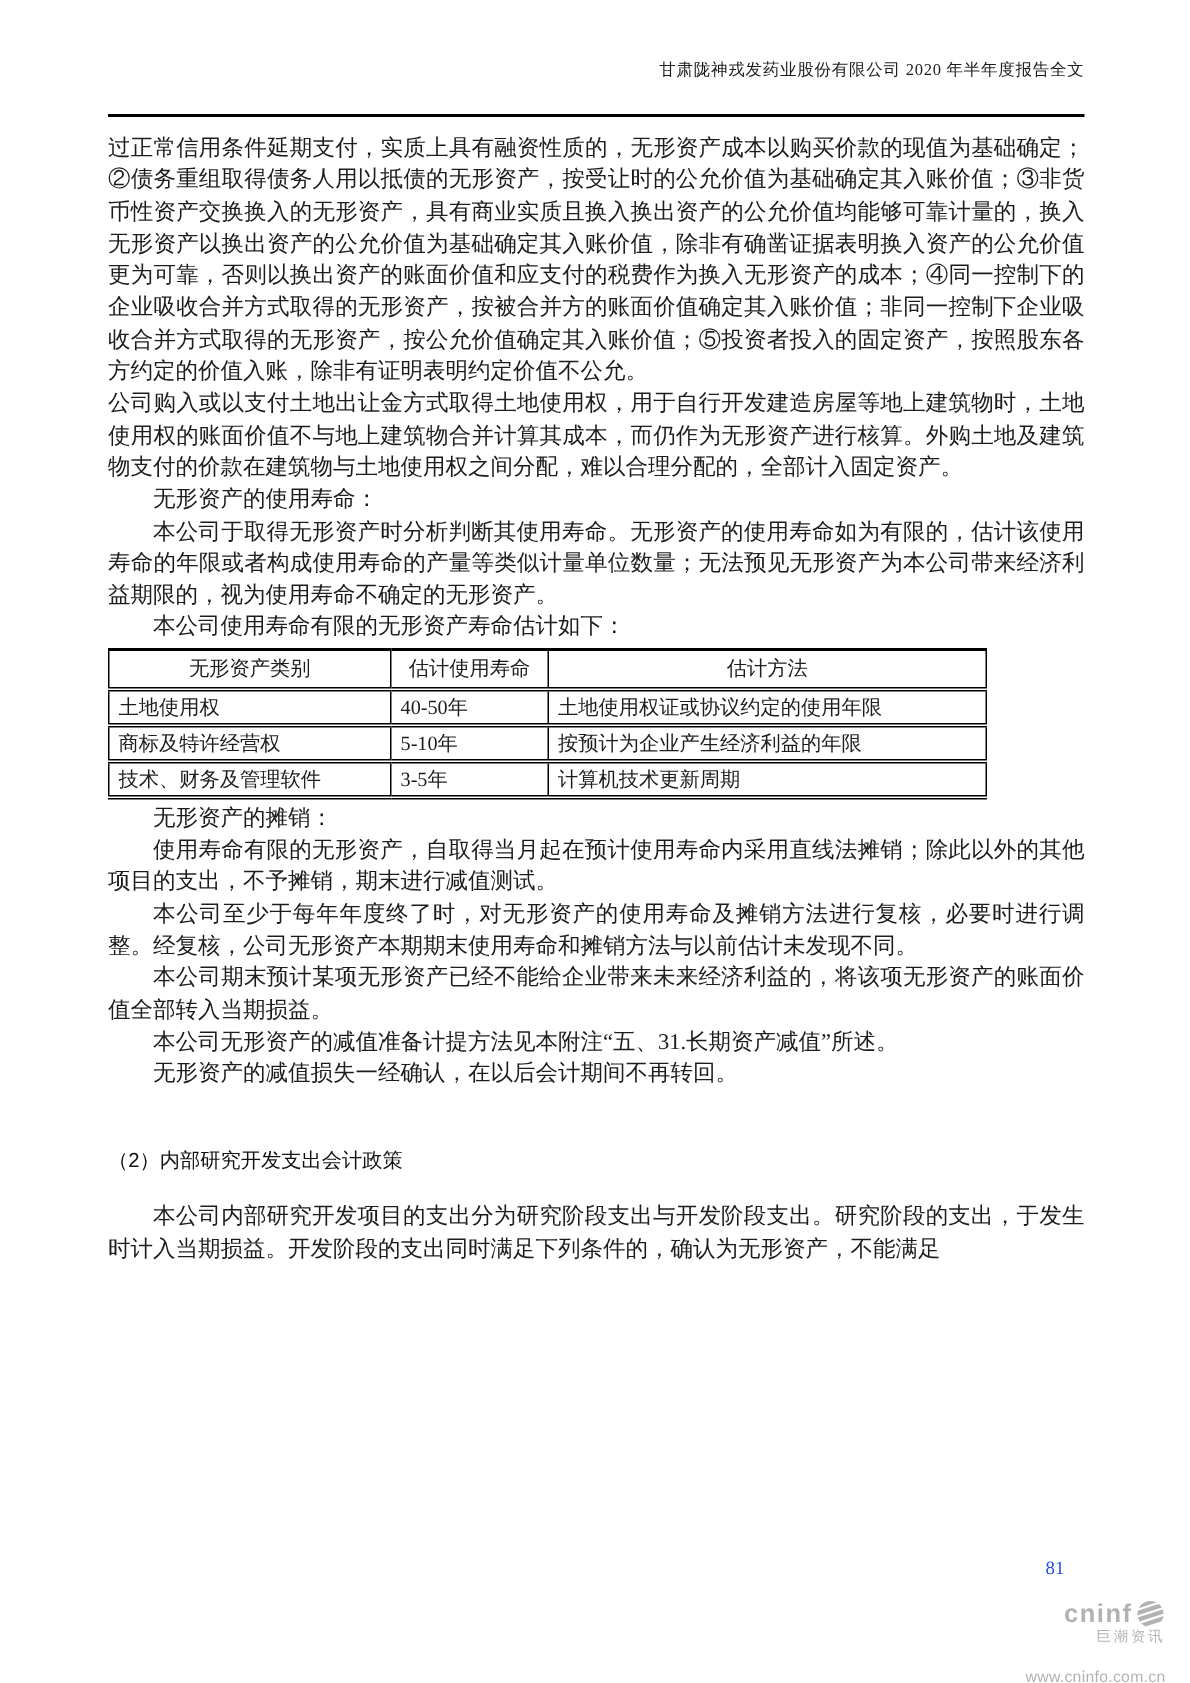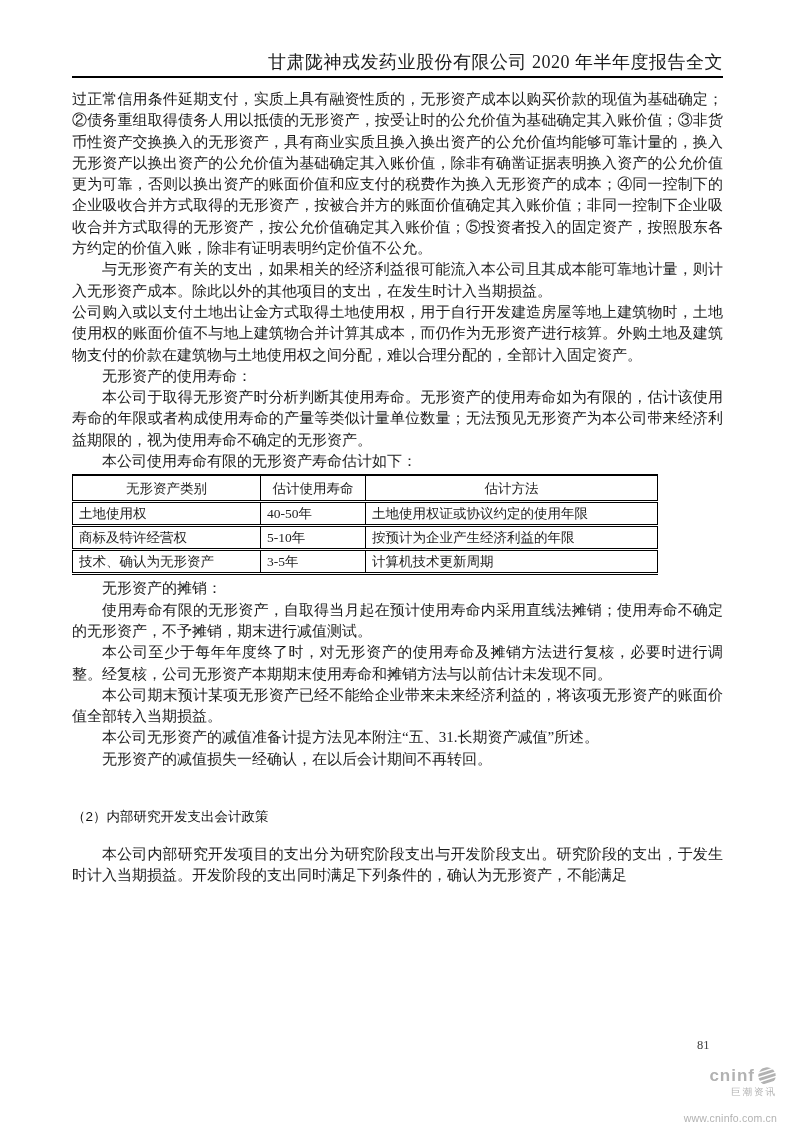--- a/index.html
+++ b/index.html
@@ -7,23 +7,23 @@
     position: relative;
     width: 793px;
     height: 1122px;
     background: #ffffff;
     font-family: "Liberation Serif", "DejaVu Serif", serif;
     color: #1c1c1c;
     overflow: hidden;
   }
   .hdr {
     position: absolute;
-    top: 50px; left: 72px; right: 70px;
+    top: 39px; left: 72px; right: 70px;
     text-align: right;
-    font-size: 18px;
+    font-size: 11px;
     letter-spacing: 0.5px;
     color: #1c1c1c;
   }
   .hdr-rule {
     position: absolute;
     top: 76px; left: 72px; right: 70px;
     border-top: 2px solid #000;
     height: 0;
   }
   .content {
@@ -73,21 +73,21 @@
     font-family: "Liberation Sans", "DejaVu Sans", sans-serif;
     font-weight: normal;
     font-size: 13.5px;
     color: #111;
   }
   .pageno {
     position: absolute;
     top: 1038px;
     left: 697px;
     font-size: 12.5px;
-    color: #404040;
+    color: #1d4ed8;
   }
   .logo {
     position: absolute;
     top: 1066px;
     right: 16px;
     text-align: right;
     color: #b2b2b2;
     font-family: "Liberation Sans", "DejaVu Sans", sans-serif;
     line-height: 1.05;
     user-select: none;
@@ -120,21 +120,20 @@
 <body>
 
 <div class="page">
 
   <div class="hdr">甘肃陇神戎发药业股份有限公司 2020 年半年度报告全文</div>
   <div class="hdr-rule"></div>
 
   <div class="content">
 
     <p class="para">过正常信用条件延期支付，实质上具有融资性质的，无形资产成本以购买价款的现值为基础确定；②债务重组取得债务人用以抵债的无形资产，按受让时的公允价值为基础确定其入账价值；③非货币性资产交换换入的无形资产，具有商业实质且换入换出资产的公允价值均能够可靠计量的，换入无形资产以换出资产的公允价值为基础确定其入账价值，除非有确凿证据表明换入资产的公允价值更为可靠，否则以换出资产的账面价值和应支付的税费作为换入无形资产的成本；④同一控制下的企业吸收合并方式取得的无形资产，按被合并方的账面价值确定其入账价值；非同一控制下企业吸收合并方式取得的无形资产，按公允价值确定其入账价值；⑤投资者投入的固定资产，按照股东各方约定的价值入账，除非有证明表明约定价值不公允。</p>
-    <p class="para indent">与无形资产有关的支出，如果相关的经济利益很可能流入本公司且其成本能可靠地计量，则计入无形资产成本。除此以外的其他项目的支出，在发生时计入当期损益。</p>
     <p class="para">公司购入或以支付土地出让金方式取得土地使用权，用于自行开发建造房屋等地上建筑物时，土地使用权的账面价值不与地上建筑物合并计算其成本，而仍作为无形资产进行核算。外购土地及建筑物支付的价款在建筑物与土地使用权之间分配，难以合理分配的，全部计入固定资产。</p>
     <p class="para indent">无形资产的使用寿命：</p>
     <p class="para indent">本公司于取得无形资产时分析判断其使用寿命。无形资产的使用寿命如为有限的，估计该使用寿命的年限或者构成使用寿命的产量等类似计量单位数量；无法预见无形资产为本公司带来经济利益期限的，视为使用寿命不确定的无形资产。</p>
     <p class="para indent">本公司使用寿命有限的无形资产寿命估计如下：</p>
 
     <table class="est">
       <colgroup>
           <col class="c1">
           <col class="c2">
           <col class="c3">
@@ -151,29 +150,29 @@
           <td>土地使用权</td>
           <td class="c">40-50年</td>
           <td>土地使用权证或协议约定的使用年限</td>
         </tr>
         <tr>
           <td>商标及特许经营权</td>
           <td class="c">5-10年</td>
           <td>按预计为企业产生经济利益的年限</td>
         </tr>
         <tr>
-          <td>技术、确认为无形资产</td>
+          <td>技术、财务及管理软件</td>
           <td class="c">3-5年</td>
           <td>计算机技术更新周期</td>
         </tr>
       </tbody>
     </table>
 
     <p class="para indent">无形资产的摊销：</p>
-    <p class="para indent">使用寿命有限的无形资产，自取得当月起在预计使用寿命内采用直线法摊销；使用寿命不确定的无形资产，不予摊销，期末进行减值测试。</p>
+    <p class="para indent">使用寿命有限的无形资产，自取得当月起在预计使用寿命内采用直线法摊销；除此以外的其他项目的支出，不予摊销，期末进行减值测试。</p>
     <p class="para indent">本公司至少于每年年度终了时，对无形资产的使用寿命及摊销方法进行复核，必要时进行调整。经复核，公司无形资产本期期末使用寿命和摊销方法与以前估计未发现不同。</p>
     <p class="para indent">本公司期末预计某项无形资产已经不能给企业带来未来经济利益的，将该项无形资产的账面价值全部转入当期损益。</p>
     <p class="para indent">本公司无形资产的减值准备计提方法见本附注“五、31.长期资产减值”所述。</p>
     <p class="para indent">无形资产的减值损失一经确认，在以后会计期间不再转回。</p>
 
     <h3 class="sec">（2）内部研究开发支出会计政策</h3>
 
     <p class="para indent">本公司内部研究开发项目的支出分为研究阶段支出与开发阶段支出。研究阶段的支出，于发生时计入当期损益。开发阶段的支出同时满足下列条件的，确认为无形资产，不能满足</p>
 
   </div>

